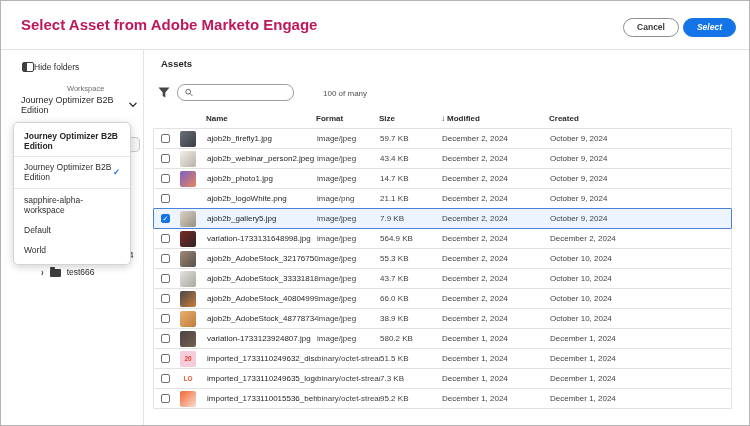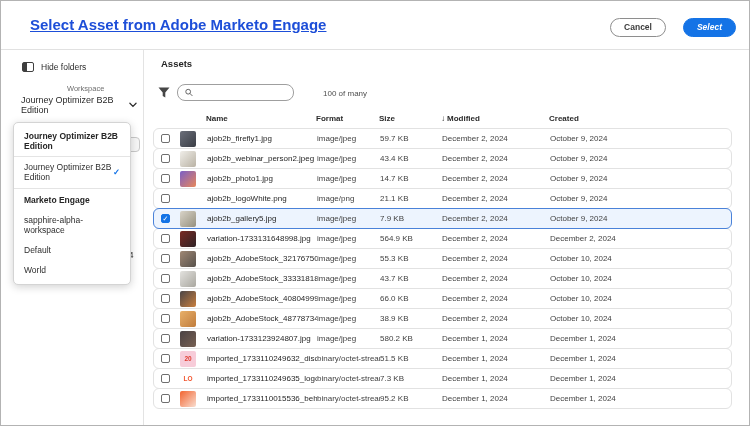--- a/index.html
+++ b/index.html
@@ -2,29 +2,29 @@
 <html style="--accent: #1473e6; --sel-border: #4a82d9; --sel-bg: #edf4fe;"><head>
 <meta charset="utf-8">
 <style>
   * { box-sizing: border-box; margin: 0; padding: 0; }
   html,body { width: 750px; height: 426px; background:#fff; }
   body { font-family: "Liberation Sans", sans-serif; }
   .dialog { position:relative; width:750px; height:426px; border:1px solid #b3b3b3; background:#fff; overflow:hidden; }
 
   
   .dlg-header { position:absolute; left:0; top:0; right:0; height:49px; border-bottom:1px solid #e1e1e1; background:#fff; }
-  .dlg-title { position:absolute; left:29px; top:15px; font-size:15px; font-weight:700; color:#1d4ed8;text-decoration:underline; }
-  .header-actions { position:absolute; right:13px; top:17px; display:flex; gap:17px; }
+  .dlg-title { position:absolute; left:20px; top:15px; font-size:15px; font-weight:700; color:#be185d; }
+  .header-actions { position:absolute; right:13px; top:17px; display:flex; gap:4px; }
   .btn { height:19px; padding:0 13px; border-radius:10px; font-size:8.5px; font-weight:700; font-family:inherit; cursor:pointer; line-height:1; }
   .btn-secondary { background:#fff; border:1.5px solid #8e8e8e; color:#3c3c3c; }
   .btn-primary { background:var(--accent,#1473e6); border:1.5px solid var(--accent,#1473e6); color:#fff;font-style:italic; }
 
   
   .sidebar { position:absolute; left:0; top:49px; width:143px; bottom:0; border-right:1px solid #e3e3e3; background:#fff; }
-  .hide-folders { position:absolute; left:21px; top:12px; display:flex; align-items:center; gap:7px; background:none; border:none; font-family:inherit; font-size:8.5px; color:#2c2c2c; padding:0; cursor:pointer; }
+  .hide-folders { position:absolute; left:21px; top:12px; display:flex; align-items:center; background:none; border:none; font-family:inherit; font-size:8.5px; color:#2c2c2c; padding:0; cursor:pointer; }
   .panel-icon { width:12px; height:10px; border:1.5px solid #3f3f3f; border-radius:2px; position:relative; display:inline-block; }
   .panel-icon::before { content:""; position:absolute; left:0; top:0; bottom:0; width:3.5px; background:#3f3f3f; }
   .ws-label { position:absolute; left:20px; top:34px; font-size:7.5px; color:#6e6e6e;margin-left:46px; }
   .ws-picker { position:absolute; left:20px; top:45px; width:116px; display:flex; justify-content:space-between; align-items:center; background:none; border:none; font-family:inherit; font-size:9px; color:#2b2b2b; padding:0; cursor:pointer; text-align:left; }
   .hidden-control { position:absolute; left:116px; top:87px; width:23px; height:15px; border:1px solid #c9c9c9; background:#f6f6f6; border-radius:4px; z-index:1; }
 
   
   .ws-menu { position:absolute; left:12px; top:72px; width:118px; background:#fff; border:1px solid #d4d4d4; border-radius:5px; box-shadow:0 2px 8px rgba(0,0,0,.18); padding:3px 0 4px; z-index:20; }
   .menu-header { font-size:8.5px; font-weight:700; color:#262626; padding:5px 10px 5px; }
   .menu-header.underlined { border-bottom:1px solid #e4e4e4; }
@@ -46,21 +46,21 @@
   .search { position:absolute; left:24px; top:34px; width:117px; height:17px; border:1px solid #9f9f9f; border-radius:8px; background:#fff; display:flex; align-items:center; gap:4px; padding:0 7px; }
   .search input { border:none; outline:none; width:100%; font-size:8px; font-family:inherit; background:transparent; color:#2b2b2b; }
   .count { position:absolute; left:146px; top:39px; font-size:8px; color:#4f4f4f;margin-left:24px; }
 
   .grid-cols { display:grid; grid-template-columns:26px 27px 110px 63px 62px 108px 1fr; align-items:center; }
   .thead { position:absolute; left:0; top:61px; width:579px; height:15px; font-size:8px; font-weight:700; color:#2b2b2b; }
   .th { display:flex; align-items:center; gap:2px; white-space:nowrap; }
   .sort { font-weight:400; font-size:8px; color:#2b2b2b; }
 
   .tbody { position:absolute; left:0; top:78px; width:579px; }
-  .asset-row { height:21px; border:1px solid #e2e2e2; border-radius:6px; background:#fff; position:relative; cursor:pointer; }
+  .asset-row { height:21px; border:1px solid #e2e2e2; border-radius:1px; background:#fff; position:relative; cursor:pointer; }
   .asset-row + .asset-row { margin-top:-1px; }
   .asset-row.selected { background:var(--sel-bg,#edf4fe); border-color:var(--sel-border,#4a82d9); z-index:2; }
   .cell { font-size:8px; color:#3f3f3f; white-space:nowrap; overflow:hidden; }
   .cell.name { color:#262626; }
   .sel-cell { padding-left:7px; }
   .cb { width:9px; height:9px; border:1px solid #6e6e6e; border-radius:2px; background:#fff; display:flex; align-items:center; justify-content:center; font-size:7px; line-height:1; }
   .cb.checked { background:var(--accent,#1473e6); border-color:var(--accent,#1473e6); color:#fff; }
   .thumb { width:16px; height:16px; border-radius:2px; display:flex; align-items:center; justify-content:center; font-size:6.5px; font-weight:800; overflow:hidden; }
 </style>
 </head>
@@ -106,21 +106,20 @@
           <span>test666</span>
         </div>
       </div>
     <div class="ws-menu" id="wsmenu">
         <div class="menu-header underlined">Journey Optimizer B2B Edition</div>
         <div class="menu-item">
           <span>Journey Optimizer B2B Edition</span>
           <span class="menu-check">✓</span>
         </div>
         <div class="menu-sep"></div>
-        <div class="menu-header">Marketo Engage</div>
         <div class="menu-item">
           <span>sapphire-alpha-workspace</span>
         </div>
         <div class="menu-item">
           <span>Default</span>
         </div>
         <div class="menu-item">
           <span>World</span>
         </div>
       </div>

